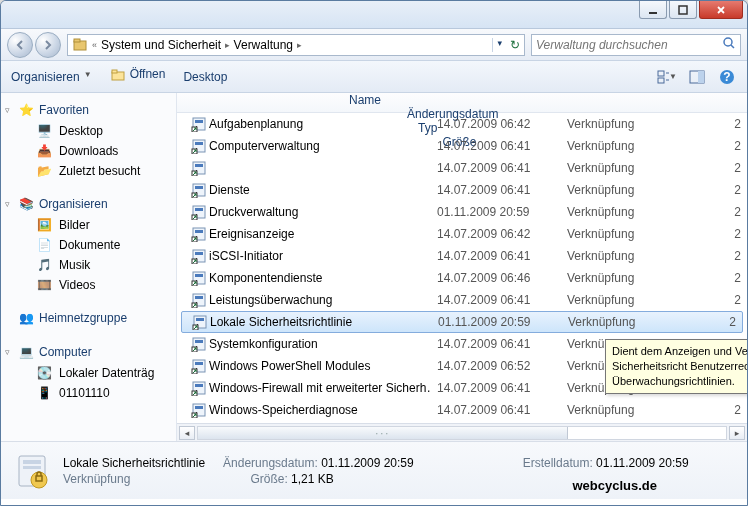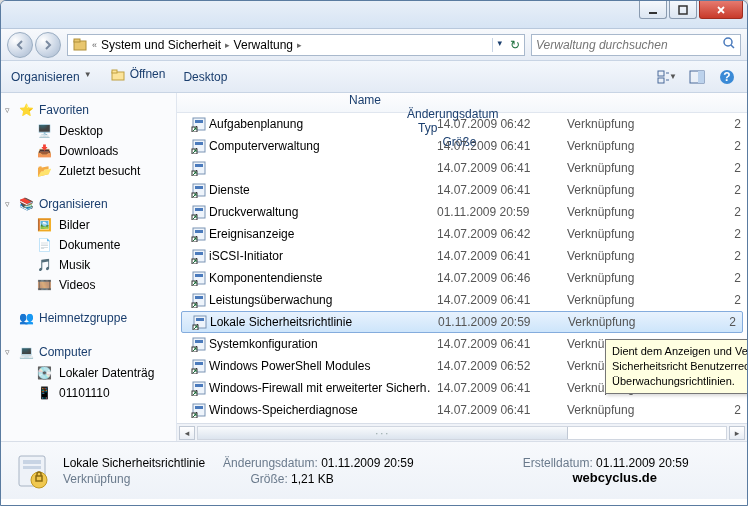--- a/index.html
+++ b/index.html
@@ -49,21 +49,21 @@
 .hscroll { height: 18px; border-top: 1px solid #d8dee8; background: #f0f3f8; display:flex;align-items:center; padding: 0 2px; gap:2px; }
 .hscroll .arrow { width: 16px; height: 14px; border: 1px solid #c0c8d4; background: linear-gradient(#fff,#e8edf4); display:flex;align-items:center;justify-content:center; font-size:9px; color:#555; cursor:pointer; }
 .hscroll .track { flex:1; height: 14px; border: 1px solid #d0d6e0; background:#fff; position:relative; }
 .hscroll .thumb { position:absolute; left:0; top:0; height:12px; width:70%; background: linear-gradient(#f8fafc,#dce4ee); border-right:1px solid #c0c8d4; display:flex;align-items:center;justify-content:center; }
 .details { height: 58px; border-top: 1px solid #d8dee8; background: linear-gradient(#f7f9fc,#eef2f8); display:flex; align-items:center; padding: 0 10px; gap: 10px; position:relative; }
 .details-icon { width: 42px; height: 42px; display:flex;align-items:center;justify-content:center; }
 .details-text { display:flex; flex-direction:column; gap:2px; }
 .details-row { display:flex; gap: 18px; }
 .details-label { color: #6a7a8c; }
 .details-title { color: #000; }
-.watermark { position:absolute; right: 90px; bottom: 14px; font-weight:bold; font-size: 13px; color:#000; }
+.watermark { position:absolute; right: 90px; bottom: 6px; font-weight:bold; font-size: 13px; color:#000; }
 </style>
 </head>
 <body>
 
 <div class="window">
 
   <div class="titlebar">
     <div class="titlebtn">
         <svg width="10" height="10">
           <rect x="1" y="7" width="8" height="2" fill="#333"></rect>

